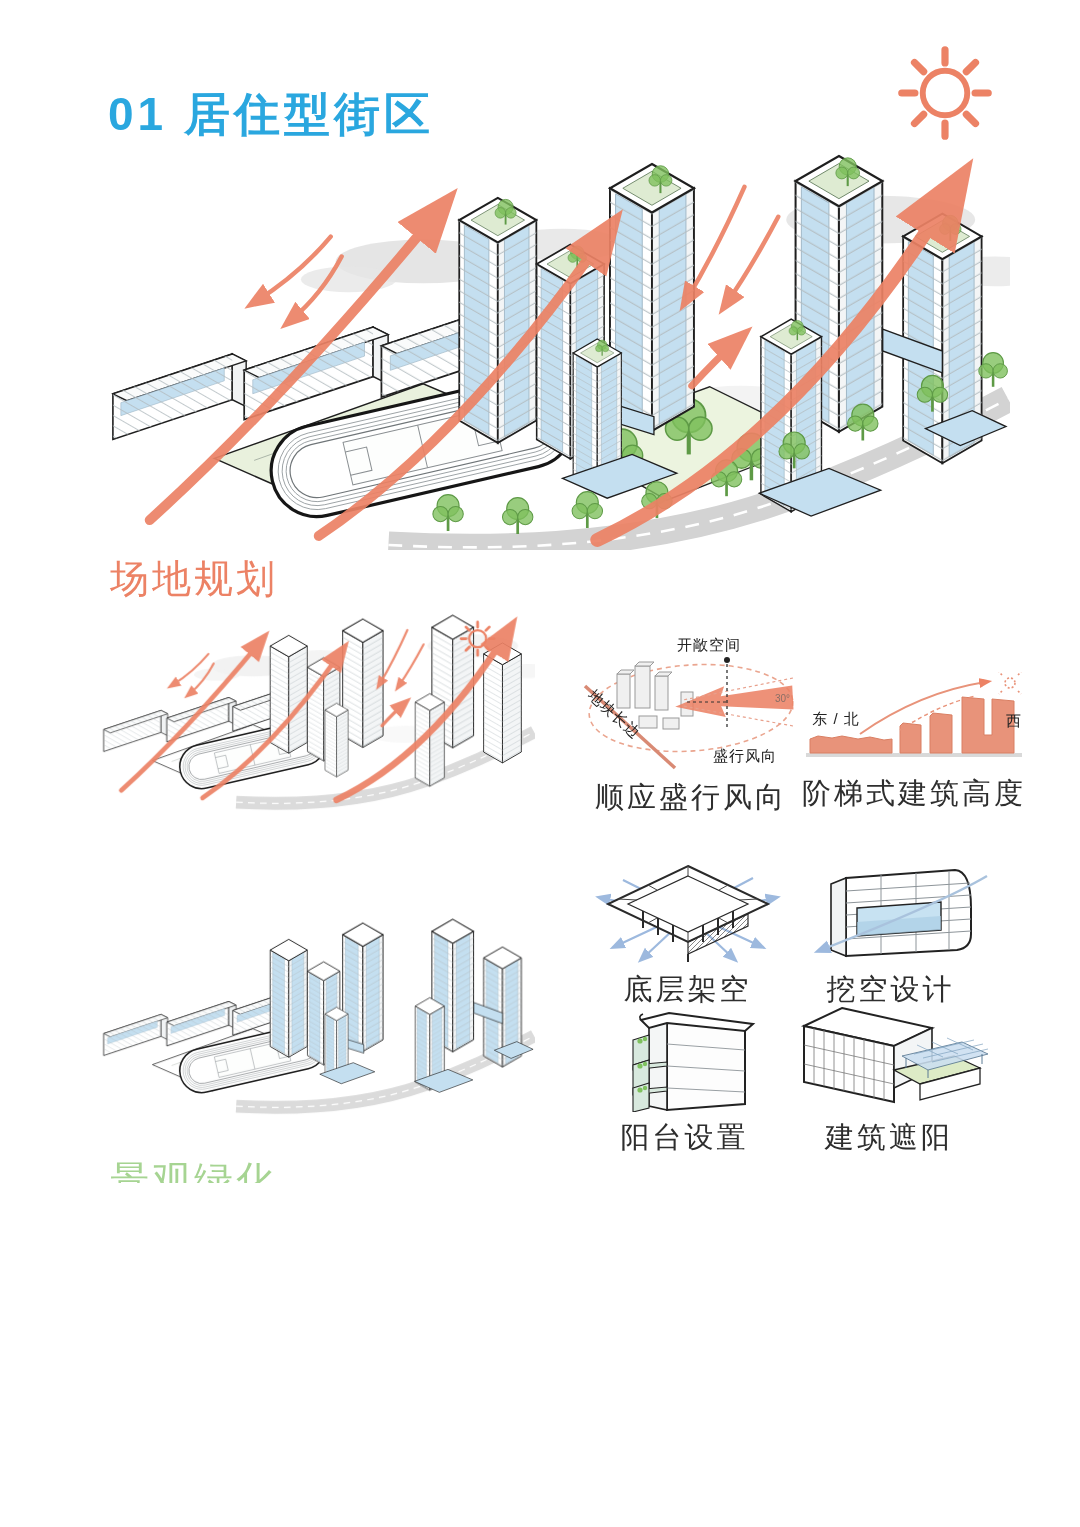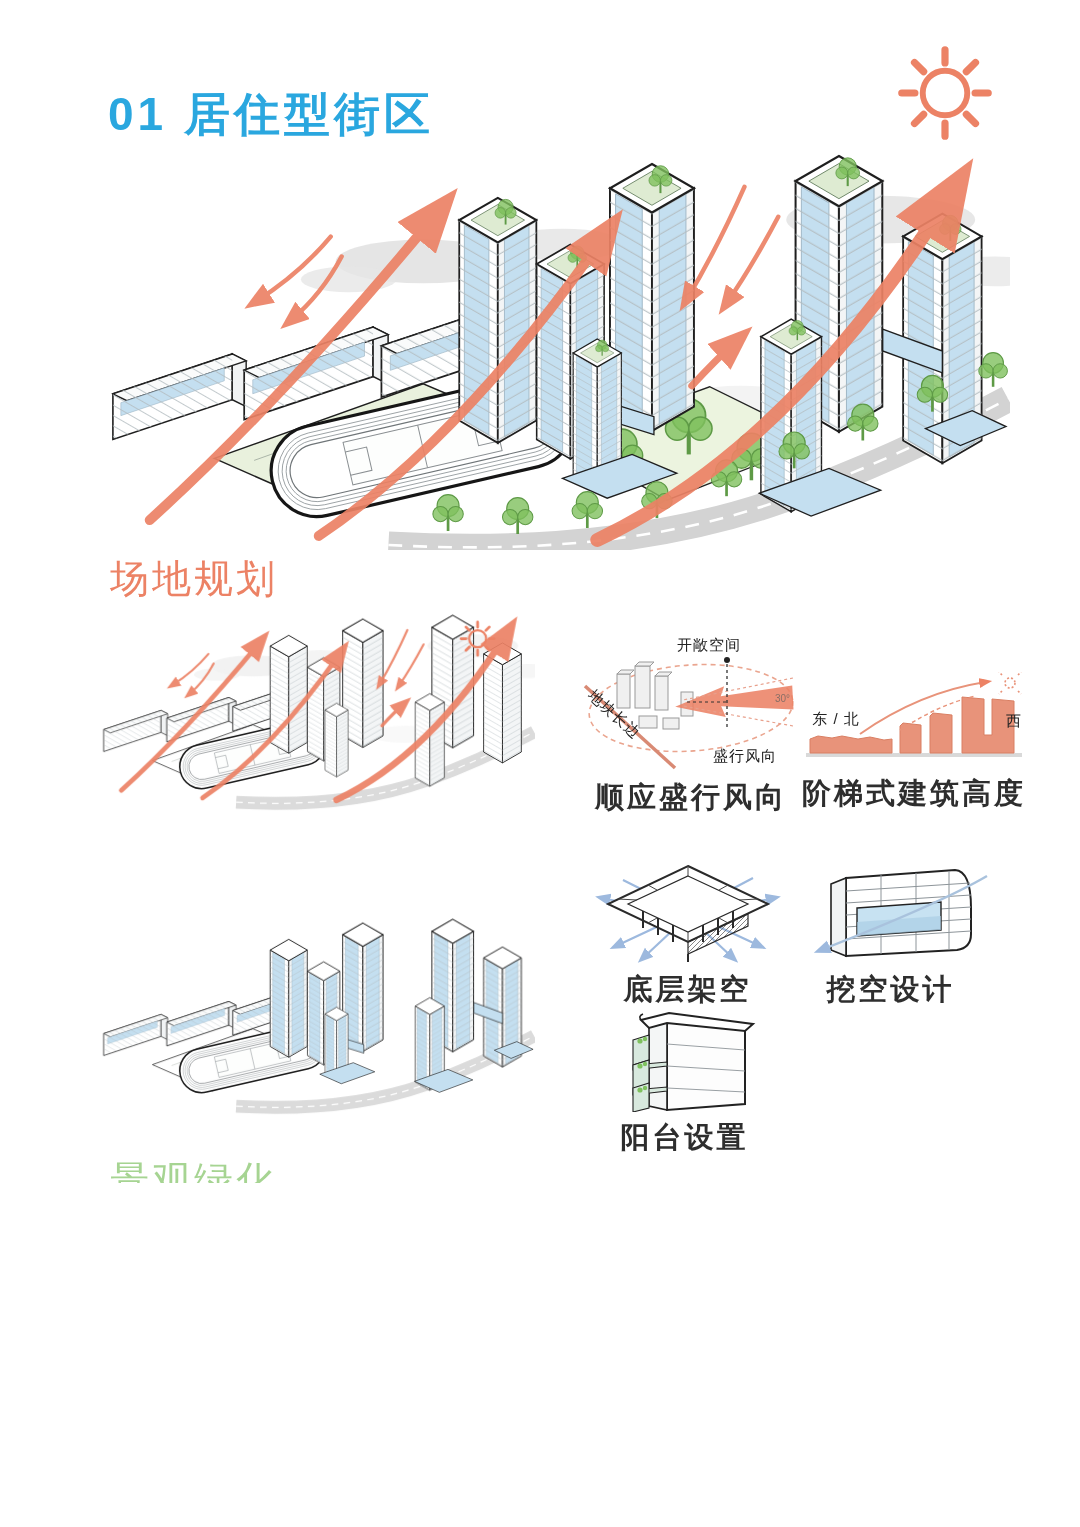--- a/index.html
+++ b/index.html
@@ -7,21 +7,21 @@
         font-family:"Liberation Sans","DejaVu Sans",sans-serif;}
   .page-title{position:absolute;left:108px;top:84px;font-size:46px;font-weight:700;
         letter-spacing:4px;color:var(--c-title_blue,#2AA7DF);}
   .sun-top{position:absolute;left:890px;top:38px;width:110px;height:110px;}
   h2.sec{position:absolute;margin:0;font-size:39px;font-weight:400;letter-spacing:3px;}
   .sec-salmon{color:var(--c-salmon,#EC8265);}
   .sec-blue{color:var(--c-title_blue,#2AA7DF);}
   .sec-green{color:var(--c-section_green,#A6D492);}
   .fig{position:absolute;display:flex;flex-direction:column;align-items:center;}
   .fig svg{display:block;}
-  .cap{margin-top:6px;font-size:29px;font-weight:700;letter-spacing:3px;
+  .cap{margin-top:6px;font-size:29px;font-weight:400;letter-spacing:3px;
        color:var(--c-caption_dark,#2E2E2E);white-space:nowrap;}
   .dlabel{font-size:15px;fill:#222;font-weight:500;letter-spacing:1px;}
   .dlabel-sm{font-size:10px;fill:#8A6F66;}
   .axon{position:absolute;}
   
   .axon{--gl:var(--c-glass_blue,#C4DFF0);}
   .axon-hero{--go:1;--to:1;--co:1;--cl:1;--rf:#DEEBD2;--rfo:1;--pod:#E9F1DD;--rd:var(--c-road_gray,#D3D3D3);}
   .axon-site{--go:0;--to:0;--co:0;--cl:.5;--rf:#fff;--rfo:0;--pod:#ffffff;--rd:#DBDBDB;}
   .axon-design{--go:1;--to:0;--co:0;--cl:0;--rf:#fff;--rfo:0;--pod:#ffffff;--rd:#DBDBDB;}
   .axon-land{--go:0;--to:1;--co:1;--cl:0;--rf:#DEEBD2;--rfo:1;--pod:#F3F8EE;--rd:#DBDBDB;}
@@ -304,20 +304,42 @@
         <path d="M55 33 L179 25 M55 45 L180 37 M55 57 L180 49 M55 69 L180 61 M55 81 L180 73"></path>
         <path d="M90 17 V96 M125 15 V94 M158 13 V92"></path>
       </g>
       <path d="M66 50 L150 44 L150 72 L66 78 Z" fill="#C7E2F2" stroke="#222" stroke-width="1.4"></path>
       <path d="M66 64 L150 58 L150 72 L66 78 Z" fill="#A9CDE4" opacity=".65"></path>
       <path d="M196 18 Q150 45 30 92" fill="none" stroke="#A9C2DD" stroke-width="2.4" marker-end="url(#ahb)"></path>
     </svg>
     <div class="cap">挖空设计</div>
   </div>
 
+  <div class="fig" style="left:775px;top:998px;width:228px">
+    <svg width="215" height="114" viewBox="0 0 215 114">
+      <path d="M60 10 L150 30 L112 48 L22 28 Z" fill="#fff" stroke="#222" stroke-width="2"></path>
+      <path d="M22 28 L112 48 L112 104 L22 84 Z" fill="#fff" stroke="#222" stroke-width="2"></path>
+      <path d="M112 48 L150 30 L150 72 L112 90 Z" fill="#F3F5F6" stroke="#222" stroke-width="1.6"></path>
+      <g stroke="#777" stroke-width=".8" fill="none">
+        <path d="M32 30 V86 M42 32 V88 M52 35 V91 M62 37 V93 M72 39 V95 M82 41 V97 M92 44 V100 M102 46 V102"></path>
+        <path d="M22 47 L112 67 M22 66 L112 86"></path>
+      </g>
+      <path d="M112 72 L172 58 L198 70 L138 86 Z" fill="#DDEBC6" stroke="#222" stroke-width="1.3"></path>
+      <path d="M138 86 L198 70 L198 86 L138 102 Z" fill="#fff" stroke="#222" stroke-width="1.3"></path>
+      <g>
+        <path d="M120 58 L180 44 L206 56 L146 72 Z" fill="#CBDFF1" opacity=".88" stroke="#5B7A94" stroke-width="1"></path>
+        <g stroke="#7FA2BE" stroke-width=".7" fill="none">
+          <path d="M132 56 L192 42 M141 60 L201 46 M150 64 L206 51"></path>
+          <path d="M135 47 L161 59 M150 44 L176 56 M165 40 L191 52"></path>
+        </g>
+        <path d="M124 60 V70 M200 56 V66 M146 72 V80" stroke="#5B7A94" stroke-width="1"></path>
+      </g>
+    </svg>
+    <div class="cap">建筑遮阳</div>
+  </div>
 
   <h2 class="sec sec-green" style="left:110px;top:1154px">景观绿化</h2>
 
   <svg class="axon axon-land" style="left:95px;top:1186px" width="440" height="252" viewBox="0 0 920 400">
     <use href="#city"></use>
   </svg>
 
 
   <div class="fig" style="left:772px;top:1252px;width:228px">
     <svg width="222" height="134" viewBox="0 0 222 134">

